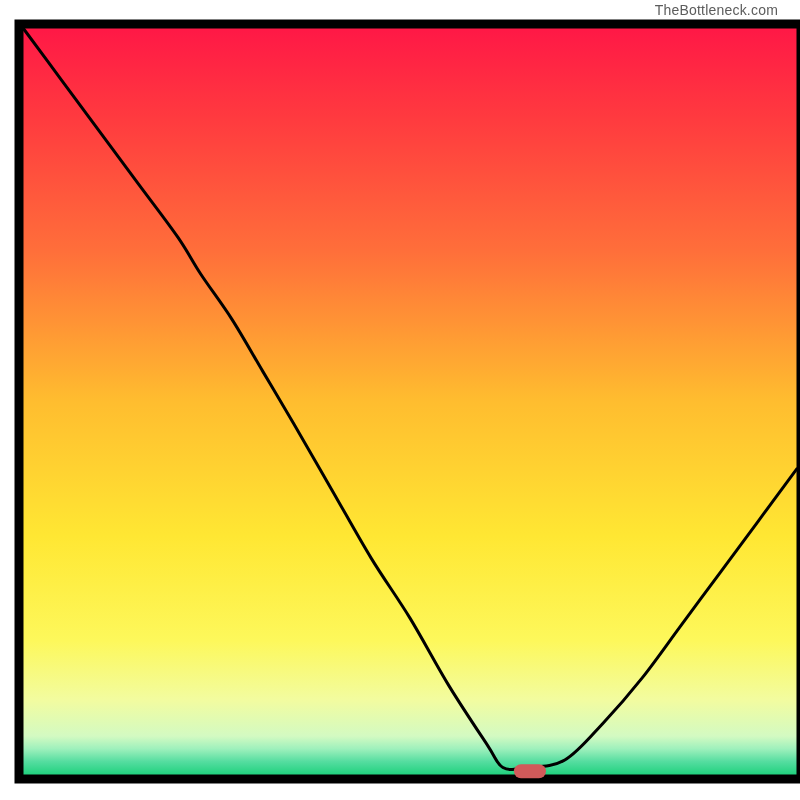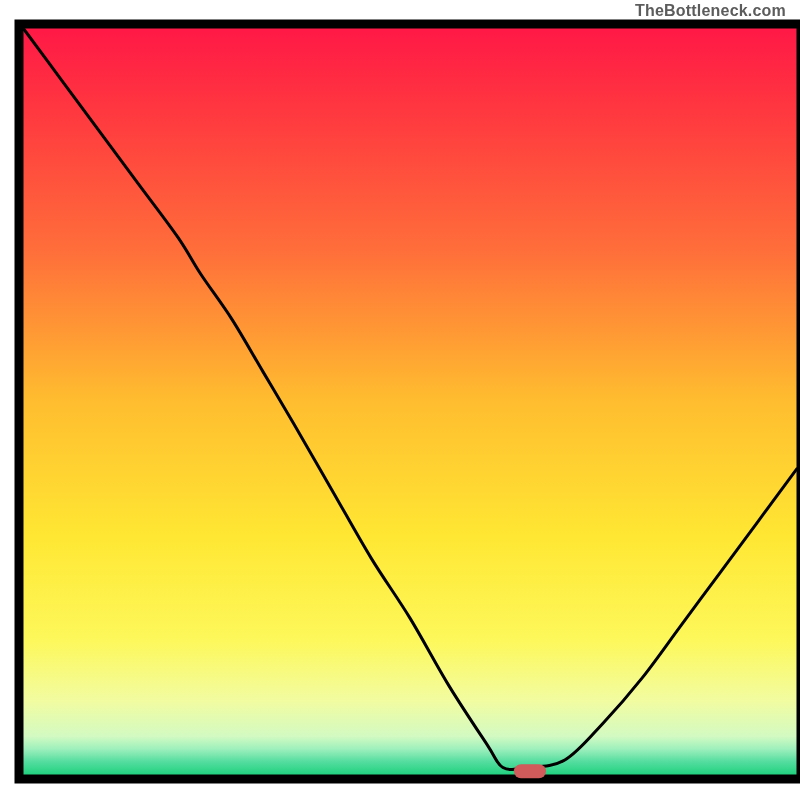--- a/index.html
+++ b/index.html
@@ -12,24 +12,24 @@
   }
   .frame {
     position: relative;
     width: 800px;
     height: 800px;
     box-sizing: border-box;
   }
   .watermark {
     position: absolute;
     top: 2px;
-    right: 14px;
+    right: 22px;
     font-family: Arial, Helvetica, sans-serif;
-    font-size: 16px;
-    font-weight: 700;
+    font-size: 14px;
+    font-weight: 400;
     color: #5c5c5c;
     letter-spacing: 0.2px;
     z-index: 5;
   }
   svg {
     position: absolute;
     left: 0;
     top: 0;
   }
 </style>

